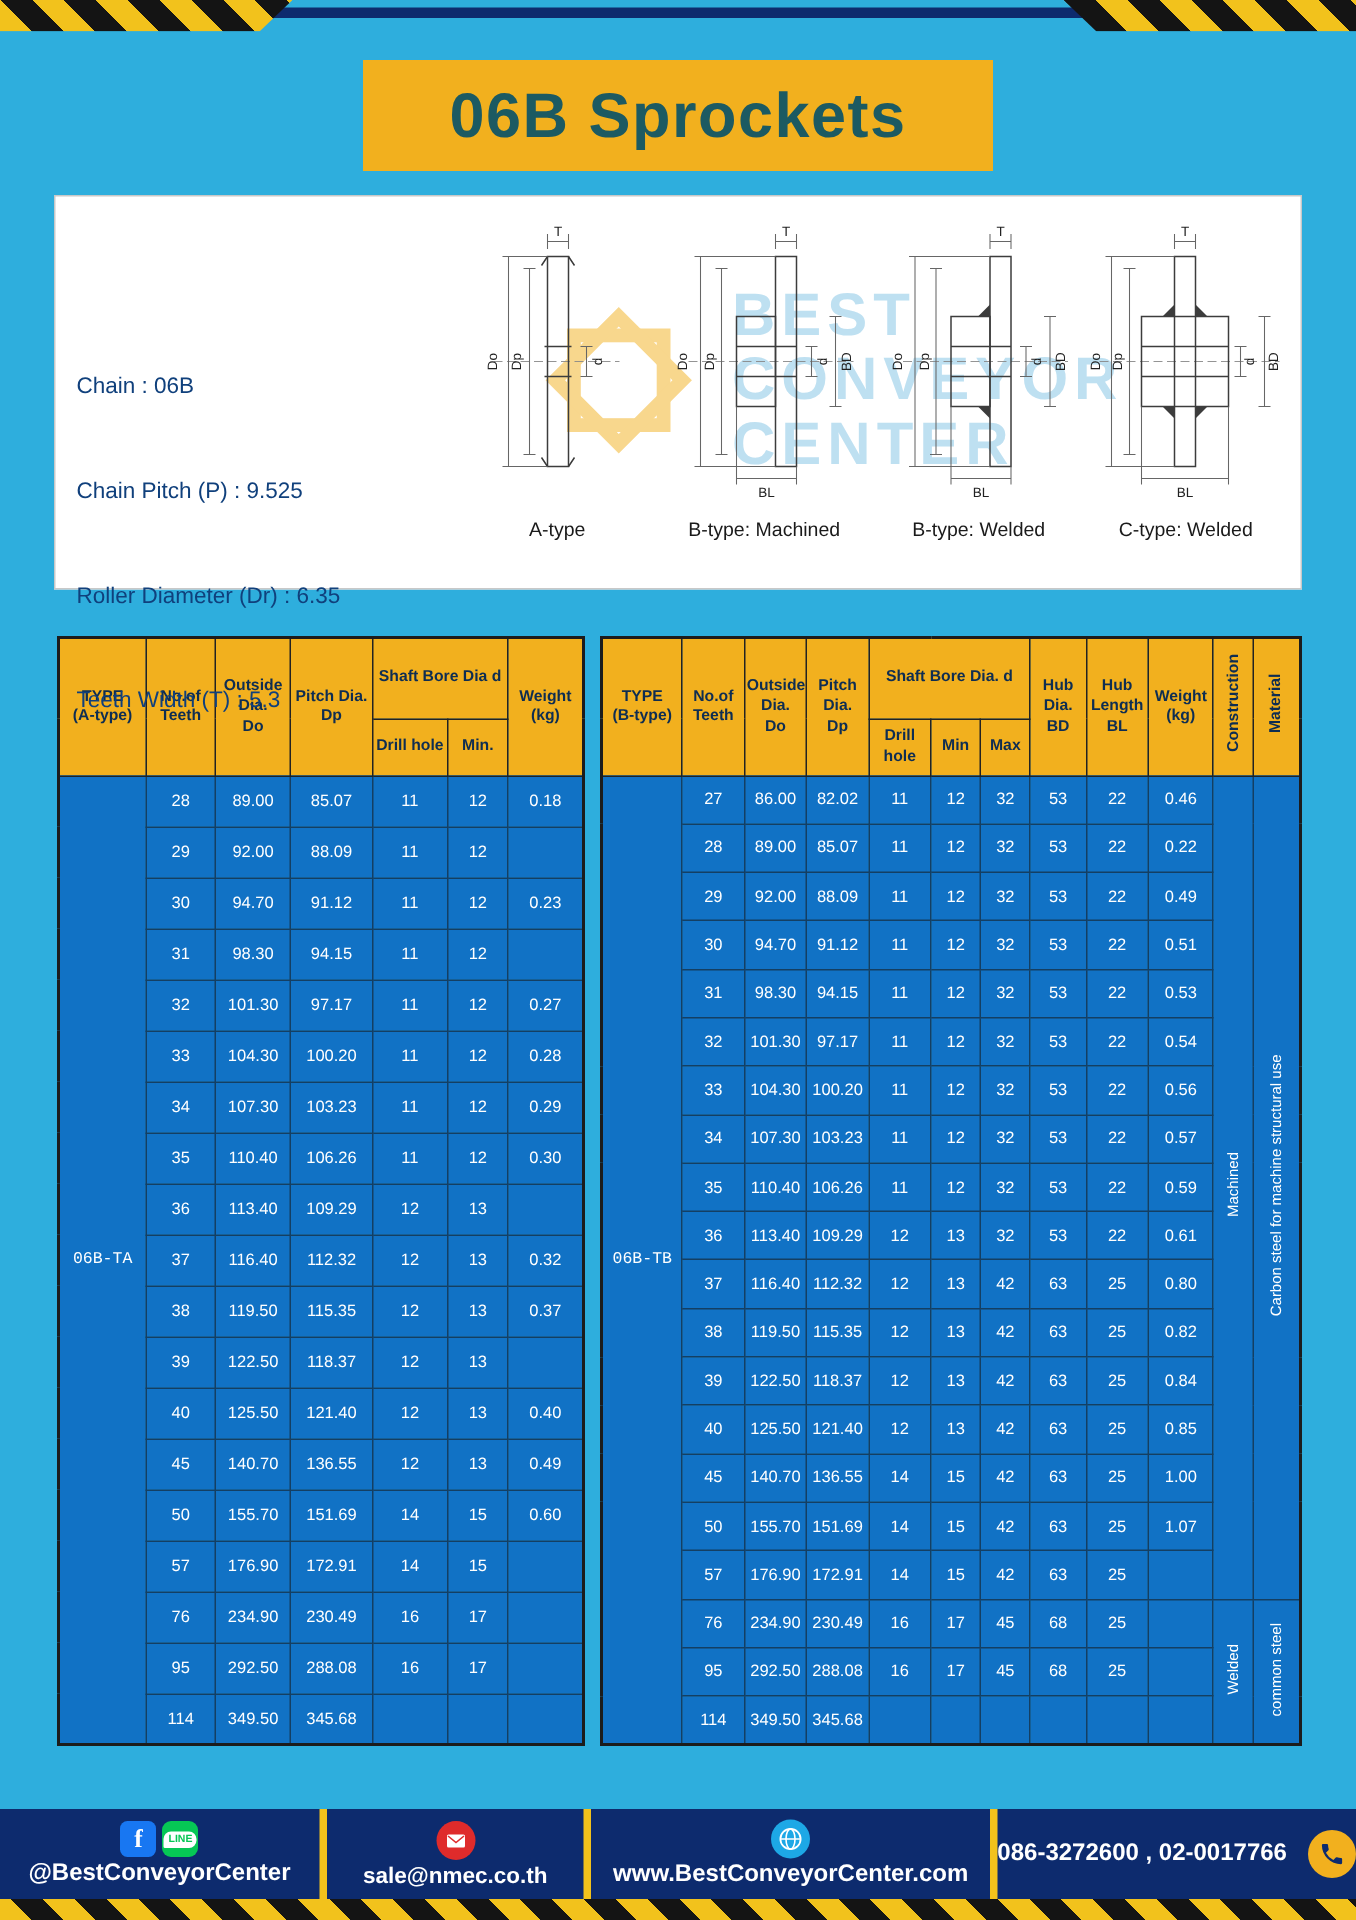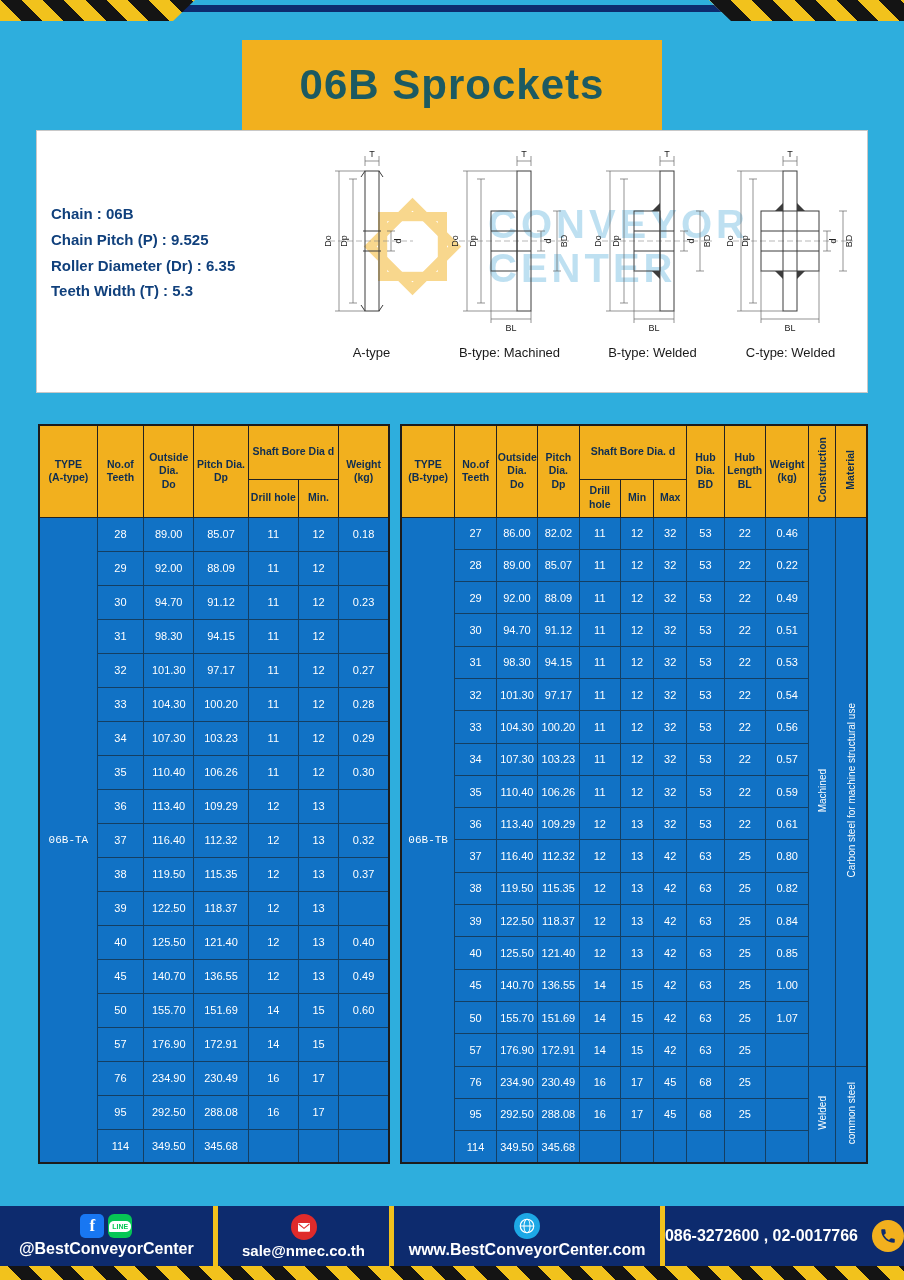--- a/index.html
+++ b/index.html
@@ -16,31 +16,31 @@
   }
   .hazard-tl { top: 0; left: 0; width: 195px; height: 21px;
     clip-path: polygon(0 0, 100% 0, calc(100% - 22px) 100%, 0 100%); }
   .hazard-tr { top: 0; right: 0; width: 195px; height: 21px;
     clip-path: polygon(0 0, 100% 0, 100% 100%, 22px 100%); }
   .hazard-bottom { left: 0; right: 0; bottom: 0; height: 14px; }
   .top-line { position: absolute; top: 5px; left: 0; right: 0; height: 7px;
     background: var(--footer-navy, #0d2b6e); }
 
   
-  .title-banner { position: absolute; top: 40px; left: 242px; width: 420px; height: 90px;
+  .title-banner { position: absolute; top: 40px; left: 242px; width: 420px; height: 74px;
     background: var(--banner-yellow, #f2b01e);
     display: flex; align-items: center; justify-content: center; }
   .title-banner h1 { margin: 0; font-size: 42px; font-weight: bold;
     color: var(--title-teal, #1c5a62); letter-spacing: 1px; }
 
   
   .panel { position: absolute; top: 130px; left: 36px; width: 832px; height: 263px;
     background: #fff; border: 1px solid #c8c8c8; }
   .specs { position: absolute; left: 14px; top: 70px; z-index: 2; }
-  .spec-line { font-size: 15px; font-weight: bold; color: var(--spec-navy, #10407c); line-height: 1.72; }
+  .spec-line { font-size: 15px; font-weight: normal; color: var(--spec-navy, #10407c); line-height: 1.72; margin-top: 44px; }
   .watermark { position: absolute; left: 318px; top: 58px; display: flex; align-items: center;
     gap: 18px; opacity: .5; z-index: 0; }
   .wm-star { width: 115px; height: 115px; }
   .wm-text { font-size: 40px; font-weight: bold; letter-spacing: 4px; color: #7fc2e4; line-height: 1.08; }
 
   .fig { position: absolute; top: 16px; text-align: center; z-index: 1; margin: 0; }
   .fig svg { display: block; margin: 0 auto; }
   .fig figcaption { font-size: 13px; color: #1a1a1a; margin-top: 2px; }
   .fig-a  { left: 272px; width: 125px; }
   .fig-b1 { left: 405px; width: 135px; }
@@ -106,20 +106,21 @@
 </div>
 
 <div class="panel">
 
   <div class="watermark">
     <svg class="wm-star" viewBox="0 0 100 100">
       <rect x="24" y="24" width="52" height="52" fill="none" stroke="#f2b01d" stroke-width="8"></rect>
       <rect x="24" y="24" width="52" height="52" fill="none" stroke="#f2b01d" stroke-width="8" transform="rotate(45 50 50)"></rect>
     </svg>
     <div class="wm-text">
+      <div>BEST</div>
       <div>CONVEYOR</div>
       <div>CENTER</div>
     </div>
   </div>
 
   <div class="specs">
     <div class="spec-line">Chain : 06B</div>
     <div class="spec-line">Chain Pitch (P) : 9.525</div>
     <div class="spec-line">Roller Diameter (Dr) : 6.35</div>
     <div class="spec-line">Teeth Width (T) : 5.3</div>

